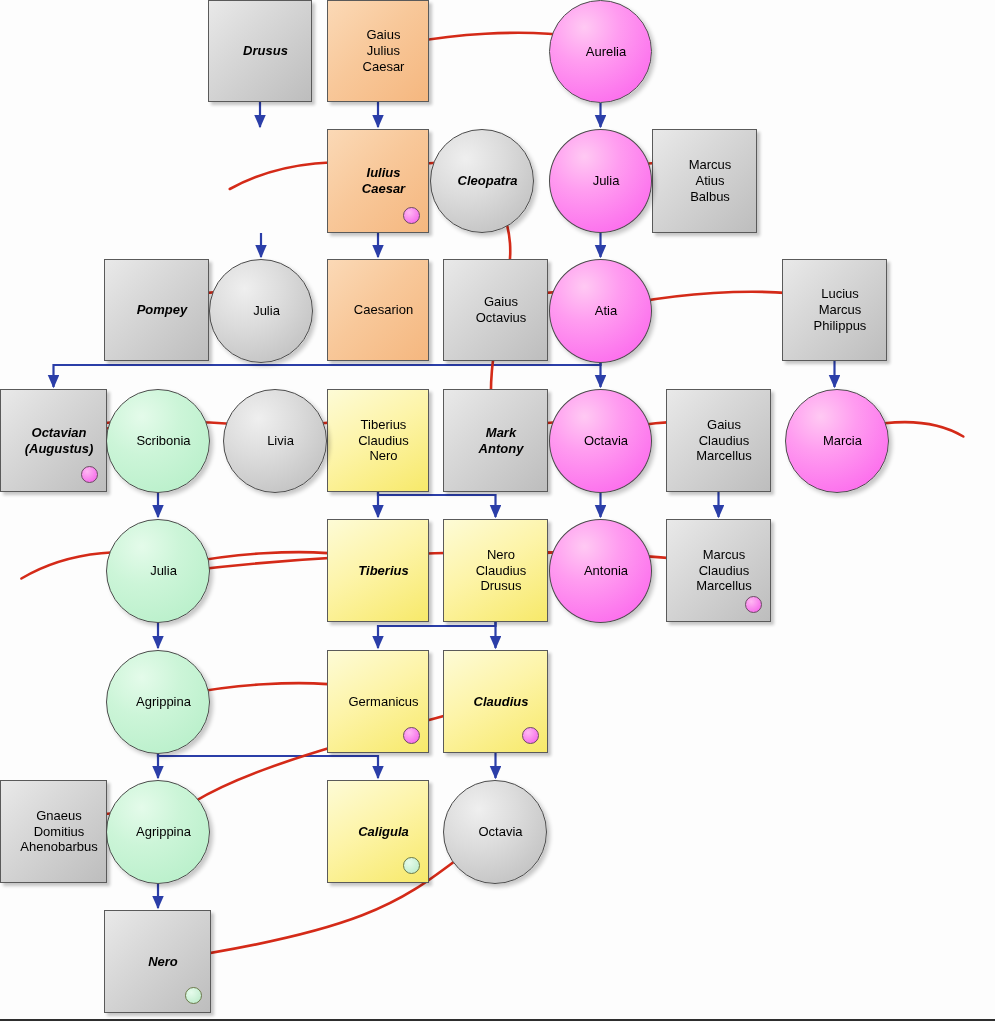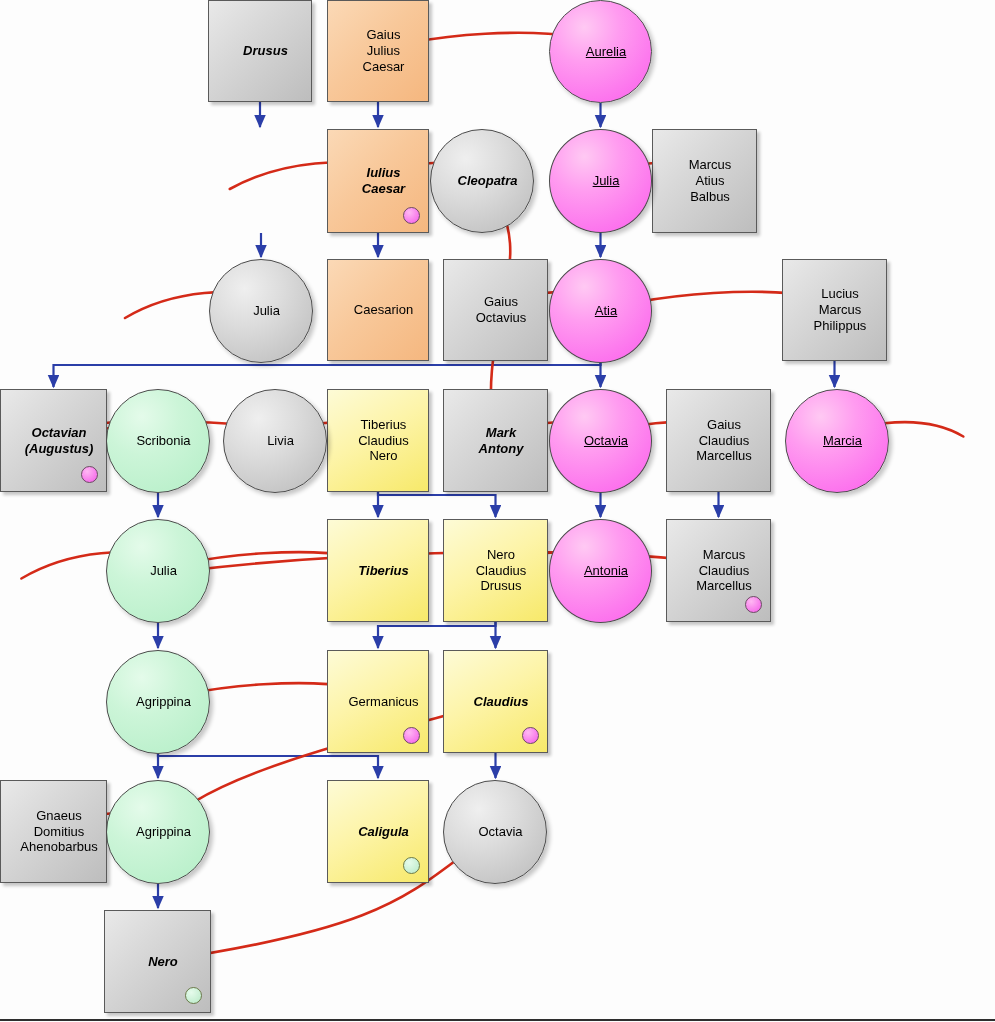--- a/index.html
+++ b/index.html
@@ -12,21 +12,21 @@
         text-align:center;line-height:1.22;font-size:13px;color:#000;padding-left:11px;}
   .node .lbl{position:relative;z-index:2;padding:0 4px;}
   .node.box{border:1px solid #5a5a5a;box-shadow:3px 3px 3px rgba(0,0,0,0.22);}
   .node.circle{border:1px solid #4b4b4b;border-radius:50%;box-shadow:3px 3px 4px rgba(0,0,0,0.22);}
   .node.emph .lbl{font-weight:bold;font-style:italic;}
 
   
   .f-grey.box{background:linear-gradient(135deg,#e9e9e9 0%,#d9d9d9 35%,#bdbdbd 100%);}
   .f-grey.circle{background:radial-gradient(circle at 34% 28%,#efefef 0%,#dcdcdc 38%,#b9b9b9 100%);}
   .f-orange.box{background:linear-gradient(135deg,#fbd9b6 0%,#f8c89a 45%,#f5b77f 100%);}
-  .f-pink.circle{background:radial-gradient(circle at 34% 26%,#ffc9f3 0%,#ff9cf0 35%,#fb5cec 100%);text-decoration:underline;}
+  .f-pink.circle{background:radial-gradient(circle at 34% 26%,#ffc9f3 0%,#ff9cf0 35%,#fb5cec 100%);}
   .f-yellow.box{background:linear-gradient(150deg,#fdfbd6 0%,#fdf4a8 45%,#f7e96a 100%);}
   .f-green.circle{background:radial-gradient(circle at 34% 26%,#e4fbea 0%,#ccf5d8 38%,#b3eec6 100%);}
 
   .badge{position:absolute;right:8px;bottom:8px;width:15px;height:15px;border-radius:50%;
          border:1px solid #6b4a63;z-index:3;}
   .badge.b-pink{background:radial-gradient(circle at 35% 30%,#ffb8f3,#f45ae8);}
   .badge.b-green{background:radial-gradient(circle at 35% 30%,#e6fbec,#b7e9c6);border-color:#6b7a4a;}
 
   #footline{position:absolute;left:0;top:1019px;width:995px;height:2px;background:#2e2e2e;}
 </style>
@@ -104,20 +104,23 @@
       </div>
       <div class="node circle f-grey emph" style="left: 430px; top: 129px; width: 104px; height: 104px; z-index: 5;">
         <span class="lbl">Cleopatra</span>
       </div>
       <div class="node circle f-pink" style="left: 549px; top: 129px; width: 103px; height: 104px; z-index: 5;">
         <span class="lbl">Julia</span>
       </div>
       <div class="node box f-grey" style="left: 652px; top: 129px; width: 105px; height: 104px; z-index: 4;">
         <span class="lbl">Marcus<br>Atius<br>Balbus</span>
       </div>
+      <div class="node box f-grey emph" style="left: 104px; top: 259px; width: 105px; height: 102px; z-index: 4;">
+        <span class="lbl">Pompey</span>
+      </div>
       <div class="node circle f-grey" style="left: 209px; top: 259px; width: 104px; height: 104px; z-index: 5;">
         <span class="lbl">Julia</span>
       </div>
       <div class="node box f-orange" style="left: 327px; top: 259px; width: 102px; height: 102px; z-index: 4;">
         <span class="lbl">Caesarion</span>
       </div>
       <div class="node box f-grey" style="left: 443px; top: 259px; width: 105px; height: 102px; z-index: 4;">
         <span class="lbl">Gaius<br>Octavius</span>
       </div>
       <div class="node circle f-pink" style="left: 549px; top: 259px; width: 103px; height: 104px; z-index: 5;">

